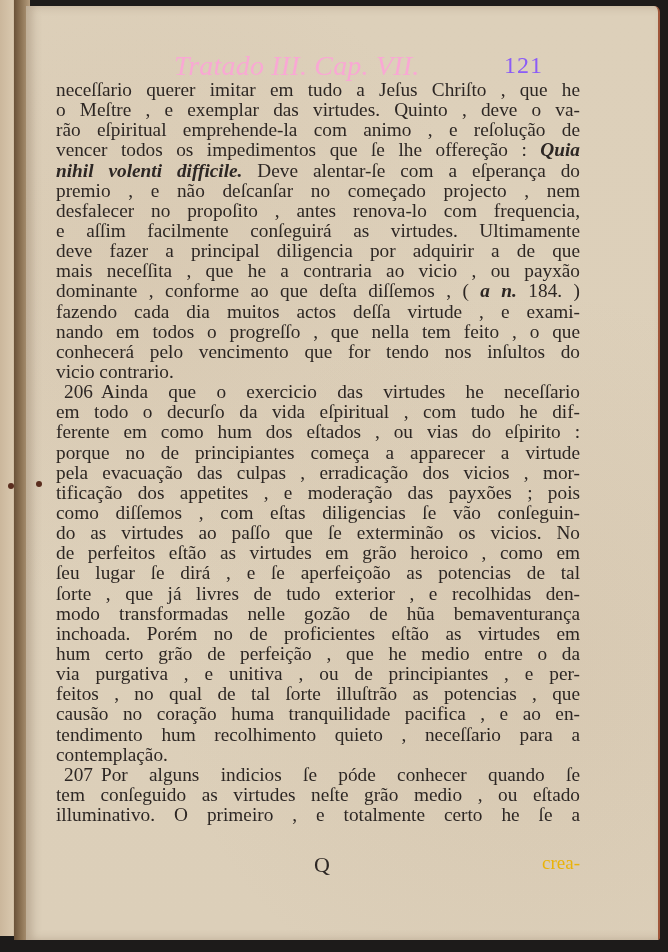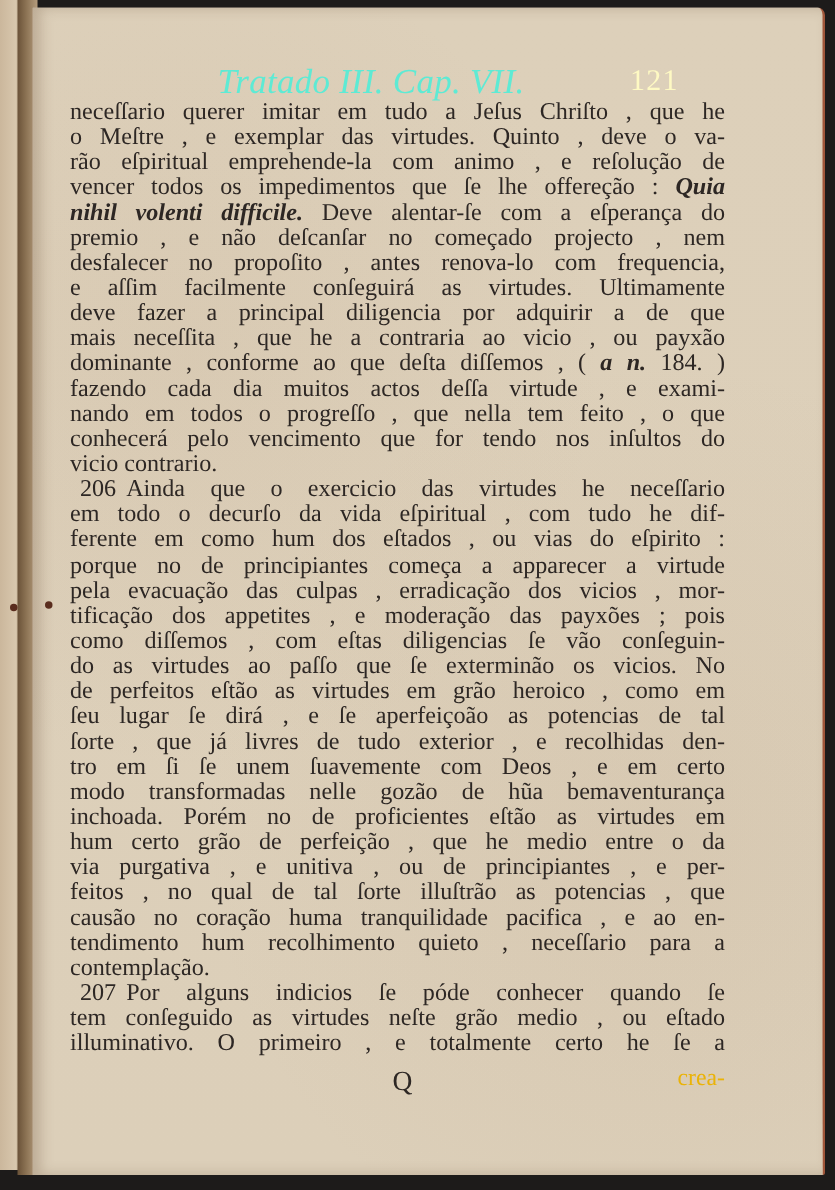--- a/index.html
+++ b/index.html
@@ -26,25 +26,25 @@
       linear-gradient(180deg, #ddd0ba 0%, #dccfb9 100%);
     border-right: 2px solid #a0563a;
     border-radius: 0 6px 2px 0;
     box-shadow: inset 6px 0 10px rgba(90,65,40,0.25);
   }
   .header {
     position: absolute; left: 26px; top: 50px; width: 632px; height: 36px;
   }
   .running-head {
     position: absolute; left: 148px; top: 0;
-    font-style: italic; font-size: 28px; color: #5eead4; letter-spacing: 0.2px;
+    font-style: italic; font-size: 28px; color: #f9a8d4; letter-spacing: 0.2px;
   }
   .page-number {
     position: absolute; left: 478px; top: 2px;
-    font-size: 24px; color: #fef9c3; letter-spacing: 1px;
+    font-size: 24px; color: #8b5cf6; letter-spacing: 1px;
   }
   .body-text {
     position: absolute; left: 56px; top: 80px; width: 524px;
     color: #2d2724;
     font-size: 19.3px; line-height: 20.15px;
   }
   .line {
     display: block; white-space: nowrap;
     text-align: justify; text-align-last: justify;
     height: 20.15px;
@@ -101,21 +101,20 @@
   <span class="line">em todo o decurſo da vida eſpiritual , com tudo he dif-</span>
   <span class="line">ferente em como hum dos eſtados , ou vias do eſpirito :</span>
   <span class="line">porque no de principiantes começa a apparecer a virtude</span>
   <span class="line">pela evacuação das culpas , erradicação dos vicios , mor-</span>
   <span class="line">tificação dos appetites , e moderação das payxões ; pois</span>
   <span class="line">como diſſemos , com eſtas diligencias ſe vão conſeguin-</span>
   <span class="line">do as virtudes ao paſſo que ſe exterminão os vicios. No</span>
   <span class="line">de perfeitos eſtão as virtudes em grão heroico , como em</span>
   <span class="line">ſeu lugar ſe dirá , e ſe aperfeiçoão as potencias de tal</span>
   <span class="line">ſorte , que já livres de tudo exterior , e recolhidas den-</span>
-  <span class="line">tro em ſi ſe unem ſuavemente com Deos , e em certo</span>
   <span class="line">modo transformadas nelle gozão de hũa bemaventurança</span>
   <span class="line">inchoada. Porém no de proficientes eſtão as virtudes em</span>
   <span class="line">hum certo grão de perfeição , que he medio entre o da</span>
   <span class="line">via purgativa , e unitiva , ou de principiantes , e per-</span>
   <span class="line">feitos , no qual de tal ſorte illuſtrão as potencias , que</span>
   <span class="line">causão no coração huma tranquilidade pacifica , e ao en-</span>
   <span class="line">tendimento hum recolhimento quieto , neceſſario para a</span>
   <span class="line last">contemplação.</span>
   <span class="line"><span class="para-num">207</span><span>Por alguns indicios ſe póde conhecer quando ſe</span></span>
   <span class="line">tem conſeguido as virtudes neſte grão medio , ou eſtado</span>

